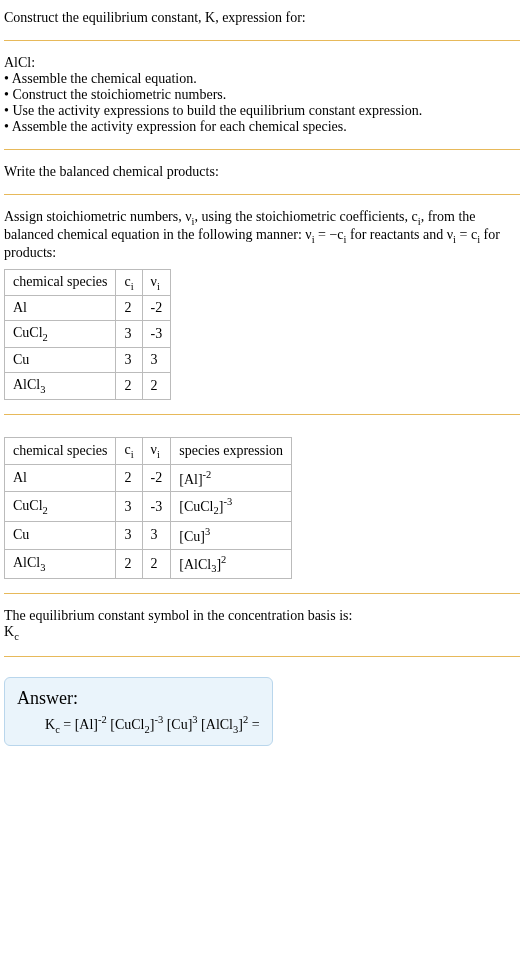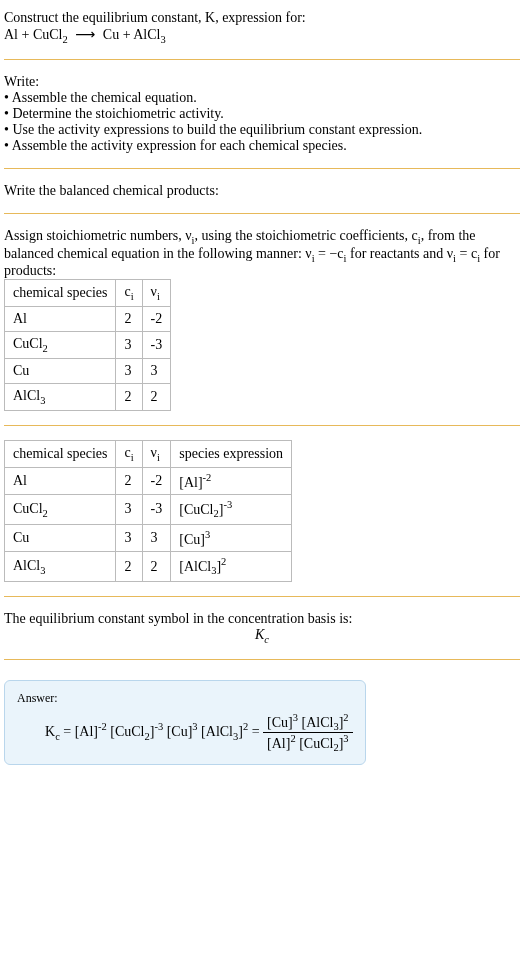--- a/index.html
+++ b/index.html
@@ -15,64 +15,63 @@
   .section {
     padding: 6px 0;
   }
   .rule {
     border: none;
     border-top: 1px solid #e7b95a;
     margin: 8px 0;
   }
   table.data {
     border-collapse: collapse;
-    margin-top: 0;
+    margin-top: 8px;
   }
   table.data td, table.data th {
     border: 1px solid #bbb;
     padding: 4px 8px;
     font-weight: normal;
     text-align: left;
     font-size: 14px;
     white-space: nowrap;
   }
   sub { font-size: 0.75em; }
   sup { font-size: 0.75em; }
   .answer-box {
     background: #eaf4fb;
     border: 1px solid #b9d6ec;
     border-radius: 6px;
     padding: 10px 12px;
     margin-top: 6px;
     display: inline-block;
   }
-  .answer-label { font-size: 12px; margin-bottom: 6px; }
+  .answer-label { font-size: 18px; margin-bottom: 6px; }
   .frac {
     display: inline-block;
     vertical-align: middle;
     text-align: center;
   }
   .frac .num { display:block; padding: 0 4px; }
   .frac .den { display:block; border-top:1px solid #000; padding: 0 4px; }
   .kc-line { padding-left: 28px; }
   .eq-arrow { padding: 0 4px; }
 </style>
 </head>
 <body>
 
 <div class="section">
   <div>Construct the equilibrium constant, K, expression for:</div>
-  <div>Al + CuCl<sub>2</sub> <span class="eq-arrow">⟶</span> Cu + AlCl<sub>3</sub></div>
 </div>
 <hr class="rule">
 
 <div class="section">
-  <div>Write:</div>
+  <div>AlCl:</div>
   <div>• <span>Assemble the chemical equation.</span></div>
-  <div>• <span>Determine the stoichiometric activity.</span></div>
+  <div>• <span>Construct the stoichiometric numbers.</span></div>
   <div>• <span>Use the activity expressions to build the equilibrium constant expression.</span></div>
   <div>• <span>Assemble the activity expression for each chemical species.</span></div>
 </div>
 <hr class="rule">
 
 <div class="section">
   <div>Write the balanced chemical products:</div>
 </div>
 <hr class="rule">
 
@@ -143,28 +142,24 @@
       <td>2</td>
       <td>[AlCl<sub>3</sub>]<sup>2</sup></td>
     </tr>
   </tbody>
     </table>
 </div>
 <hr class="rule">
 
 <div class="section">
   <div>The equilibrium constant symbol in the concentration basis is:</div>
-  <div style="font-style:italic;text-align:center;">K<sub>c</sub></div>
+  <div style="">K<sub>c</sub></div>
 </div>
 <hr class="rule">
 
 <div class="section">
   <div class="answer-box">
     <div class="answer-label">Answer:</div>
     <div class="kc-line">
       <span style="">K<sub>c</sub> = [Al]<sup>-2</sup> [CuCl<sub>2</sub>]<sup>-3</sup> [Cu]<sup>3</sup> [AlCl<sub>3</sub>]<sup>2</sup> = </span>
-      <span class="frac">
-        <span class="num">[Cu]<sup>3</sup> [AlCl<sub>3</sub>]<sup>2</sup></span>
-        <span class="den">[Al]<sup>2</sup> [CuCl<sub>2</sub>]<sup>3</sup></span>
-      </span>
     </div>
   </div>
 </div>
 
 </body></html>

